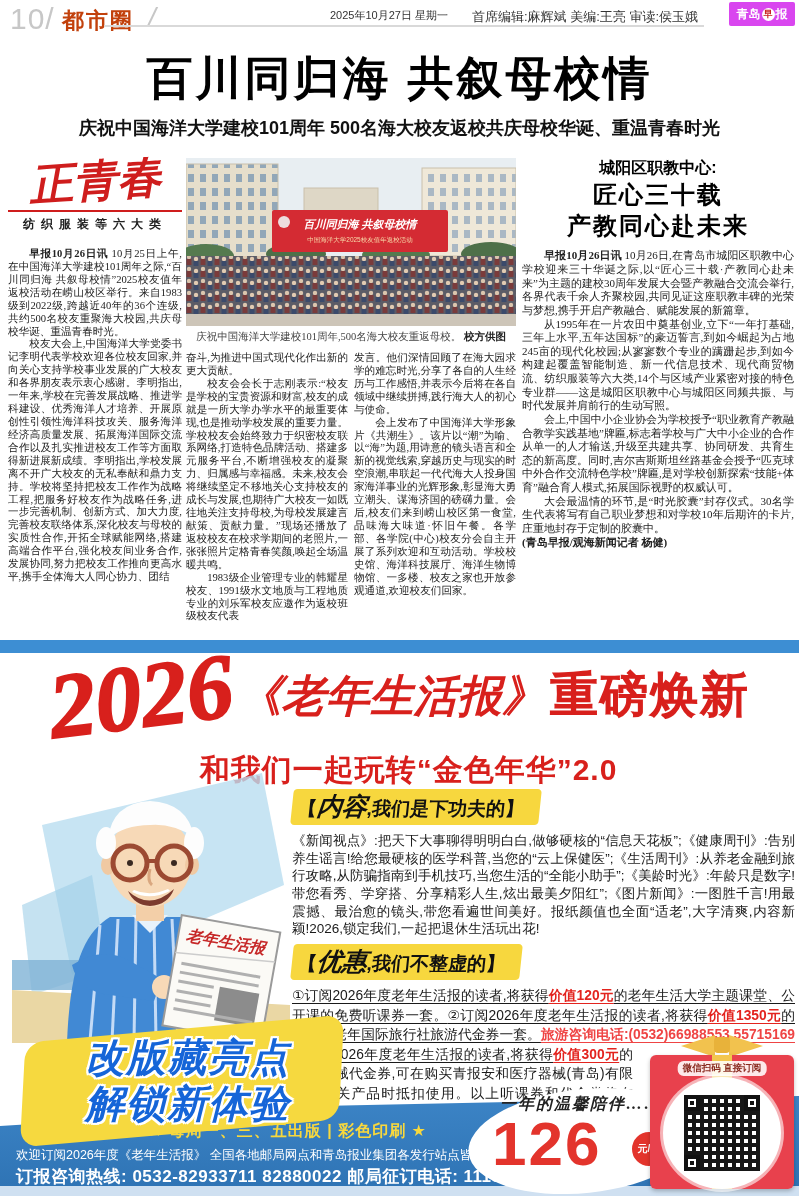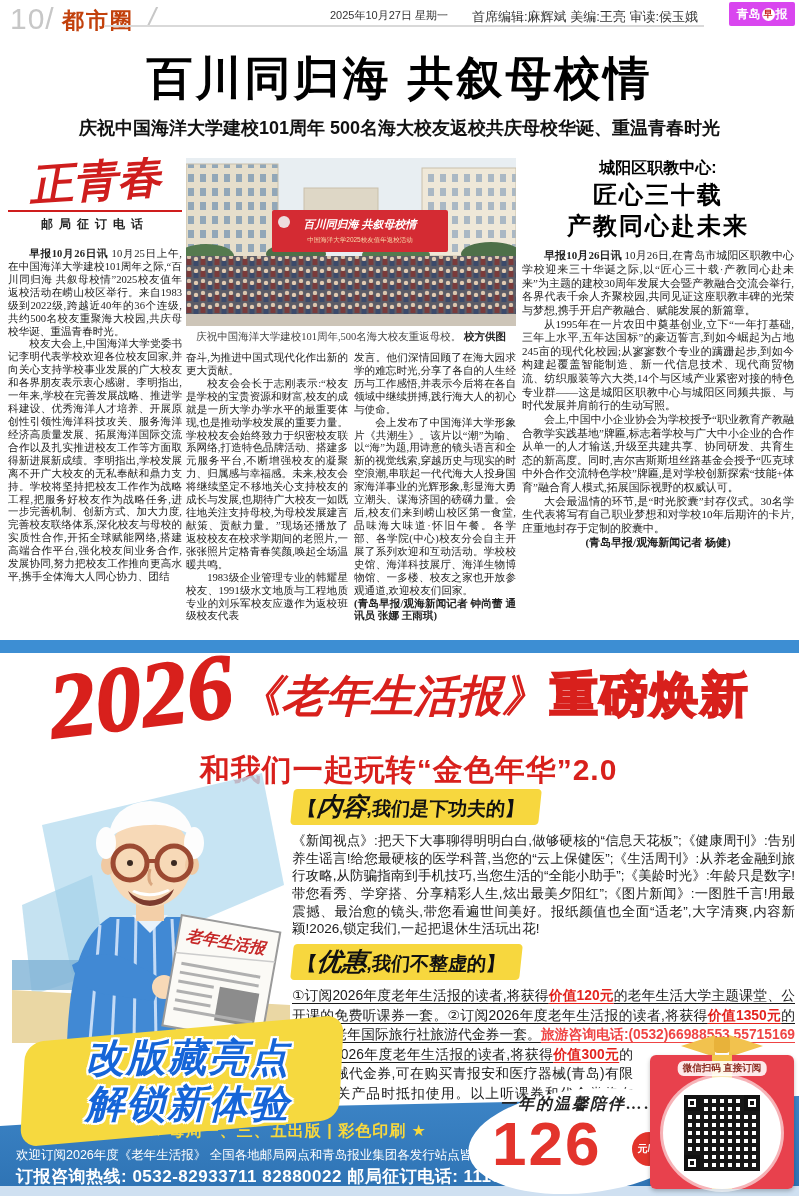--- a/index.html
+++ b/index.html
@@ -43,32 +43,32 @@
   .caption{position:absolute;left:186px;top:330px;width:330px;font-size:10.5px;color:#444;
            font-family:"Liberation Serif","DejaVu Serif",serif;text-align:center;}
   .caption b{color:#222;margin-top:36px;}
 
   .sidecol{position:absolute;left:522px;top:158px;width:272px;}
   .side-kicker{text-align:center;font-size:16px;font-weight:900;color:#000;}
   .side-h{text-align:center;font-size:24px;font-weight:900;line-height:1.3;color:#000;letter-spacing:2px;}
   .sidebody{margin-top:8px;font-family:"Liberation Serif","DejaVu Serif",serif;font-size:11px;line-height:1.24;
             text-align:justify;color:#222;}
   .sidebody p{margin:0;text-indent:2em;}
-  .side-byline{text-align:center;font-weight:900;text-indent:0 !important;}
+  .side-byline{text-align:left;font-weight:900;text-indent:0 !important;}
 
   .bluebar{position:absolute;left:0;top:640px;width:799px;height:13px;background:#3d8ed3;}
 
   
   .ad{position:absolute;left:0;top:653px;width:799px;height:543px;background:#fff;}
   .ad-title{position:absolute;left:0;top:2px;width:100%;text-align:center;color:#d8201c;white-space:nowrap;}
   .ad-title .y{display:inline-block;font-family:"Liberation Serif","DejaVu Serif",serif;font-style:italic;
                font-weight:900;font-size:92px;line-height:.9;transform:rotate(-7deg);vertical-align:-16px;
                -webkit-text-stroke:2px #d8201c;}
   .ad-title .bk{font-family:"Liberation Serif","DejaVu Serif",serif;font-style:italic;font-weight:900;font-size:44px;}
-  .ad-title .rs{font-weight:700;font-size:48px;-webkit-text-stroke:2px #d8201c;letter-spacing:2px;margin-top:20px;}
+  .ad-title .rs{font-weight:400;font-size:48px;-webkit-text-stroke:2px #d8201c;letter-spacing:2px;margin-top:20px;}
   .ad-sub{position:absolute;left:9px;top:97px;width:100%;text-align:center;font-size:30px;font-weight:900;
           color:#d8201c;letter-spacing:1px;}
 
   .cartoon{position:absolute;left:12px;top:112px;width:278px;height:278px;}
 
   .content{position:absolute;left:292px;top:136px;width:503px;}
   .ad-h{display:inline-block;background:#f7d73e;border-radius:4px;padding:1px 16px 2px 6px;font-size:19px;
         font-weight:900;color:#111;transform:skew(-6deg);}
   .ad-h .w{font-family:"Liberation Serif","DejaVu Serif",serif;font-style:italic;font-size:25px;font-weight:900;}
   .ad-body{margin:7px 0 6px 0;font-size:13.5px;line-height:1.31;text-align:justify;color:#1a1a1a;}
@@ -138,21 +138,21 @@
     <span>青岛</span>
     <span class="emblem">早</span>
     <span>报</span>
   </div>
 
   <div class="headline">百川同归海 共叙母校情</div>
   <div class="subhead">庆祝中国海洋大学建校101周年 500名海大校友返校共庆母校华诞、重温青春时光</div>
 
   <div class="zqc-box">
     <span class="zqc-title">正青春</span>
-    <div class="zqc-sub">邮局征订电话</div>
+    <div class="zqc-sub">纺织服装等六大类</div>
   </div>
 
   <svg class="photo" viewBox="0 0 330 168" xmlns="http://www.w3.org/2000/svg">
     <defs>
       <pattern id="win" width="12" height="14" patternUnits="userSpaceOnUse">
         <rect width="12" height="14" fill="#e6decb"></rect>
           <rect x="2" y="2" width="6" height="8" fill="#92a7b8"></rect>
       </pattern>
       <pattern id="win2" width="12" height="14" patternUnits="userSpaceOnUse">
         <rect width="12" height="14" fill="#efe8d8"></rect>
@@ -191,21 +191,20 @@
     <p>校友大会上,中国海洋大学党委书记李明代表学校欢迎各位校友回家,并向关心支持学校事业发展的广大校友和各界朋友表示衷心感谢。李明指出,一年来,学校在完善发展战略、推进学科建设、优秀海洋人才培养、开展原创性引领性海洋科技攻关、服务海洋经济高质量发展、拓展海洋国际交流合作以及扎实推进校友工作等方面取得新进展新成绩。李明指出,学校发展离不开广大校友的无私奉献和鼎力支持。学校将坚持把校友工作作为战略工程,把服务好校友作为战略任务,进一步完善机制、创新方式、加大力度,完善校友联络体系,深化校友与母校的实质性合作,开拓全球赋能网络,搭建高端合作平台,强化校友间业务合作,发展协同,努力把校友工作推向更高水平,携手全体海大人同心协力、团结</p>
   </div>
   <div class="newsbody col2">
     <p class="cont">奋斗,为推进中国式现代化作出新的更大贡献。</p>
     <p>校友会会长于志刚表示:“校友是学校的宝贵资源和财富,校友的成就是一所大学办学水平的最重要体现,也是推动学校发展的重要力量。学校校友会始终致力于织密校友联系网络,打造特色品牌活动、搭建多元服务平台,不断增强校友的凝聚力、归属感与幸福感。未来,校友会将继续坚定不移地关心支持校友的成长与发展,也期待广大校友一如既往地关注支持母校,为母校发展建言献策、贡献力量。”现场还播放了返校校友在校求学期间的老照片,一张张照片定格青春笑颜,唤起全场温暖共鸣。</p>
     <p>1983级企业管理专业的韩耀星校友、1991级水文地质与工程地质专业的刘乐军校友应邀作为返校班级校友代表</p>
   </div>
   <div class="newsbody col3">
     <p class="cont">发言。他们深情回顾了在海大园求学的难忘时光,分享了各自的人生经历与工作感悟,并表示今后将在各自领域中继续拼搏,践行海大人的初心与使命。</p>
     <p>会上发布了中国海洋大学形象片《共潮生》。该片以“潮”为喻、以“海”为题,用诗意的镜头语言和全新的视觉线索,穿越历史与现实的时空浪潮,串联起一代代海大人投身国家海洋事业的光辉形象,彰显海大勇立潮头、谋海济国的磅礴力量。会后,校友们来到崂山校区第一食堂,品味海大味道·怀旧午餐。各学部、各学院(中心)校友分会自主开展了系列欢迎和互动活动。学校校史馆、海洋科技展厅、海洋生物博物馆、一多楼、校友之家也开放参观通道,欢迎校友们回家。</p>
-    <p class="byline cont">(青岛早报/观海新闻记者 钟尚蕾 通讯员 张娜 王雨琪)</p>
   </div>
 
   <div class="sidecol">
     <div class="side-kicker">城阳区职教中心:</div>
     <div class="side-h">匠心三十载</div>
     <div class="side-h">产教同心赴未来</div>
     <div class="sidebody">
       <p><span class="dl">早报10月26日讯</span><span> 10月26日,在青岛市城阳区职教中心学校迎来三十华诞之际,以“匠心三十载·产教同心赴未来”为主题的建校30周年发展大会暨产教融合交流会举行,各界代表千余人齐聚校园,共同见证这座职教丰碑的光荣与梦想,携手开启产教融合、赋能发展的新篇章。</span></p>
       <p>从1995年在一片农田中奠基创业,立下“一年打基础,三年上水平,五年达国标”的豪迈誓言,到如今崛起为占地245亩的现代化校园;从寥寥数个专业的蹒跚起步,到如今构建起覆盖智能制造、新一代信息技术、现代商贸物流、纺织服装等六大类,14个与区域产业紧密对接的特色专业群——这是城阳区职教中心与城阳区同频共振、与时代发展并肩前行的生动写照。</p>
       <p>会上,中国中小企业协会为学校授予“职业教育产教融合教学实践基地”牌匾,标志着学校与广大中小企业的合作从单一的人才输送,升级至共建共享、协同研发、共育生态的新高度。同时,吉尔吉斯斯坦丝路基金会授予“匹克球中外合作交流特色学校”牌匾,是对学校创新探索“技能+体育”融合育人模式,拓展国际视野的权威认可。</p>

